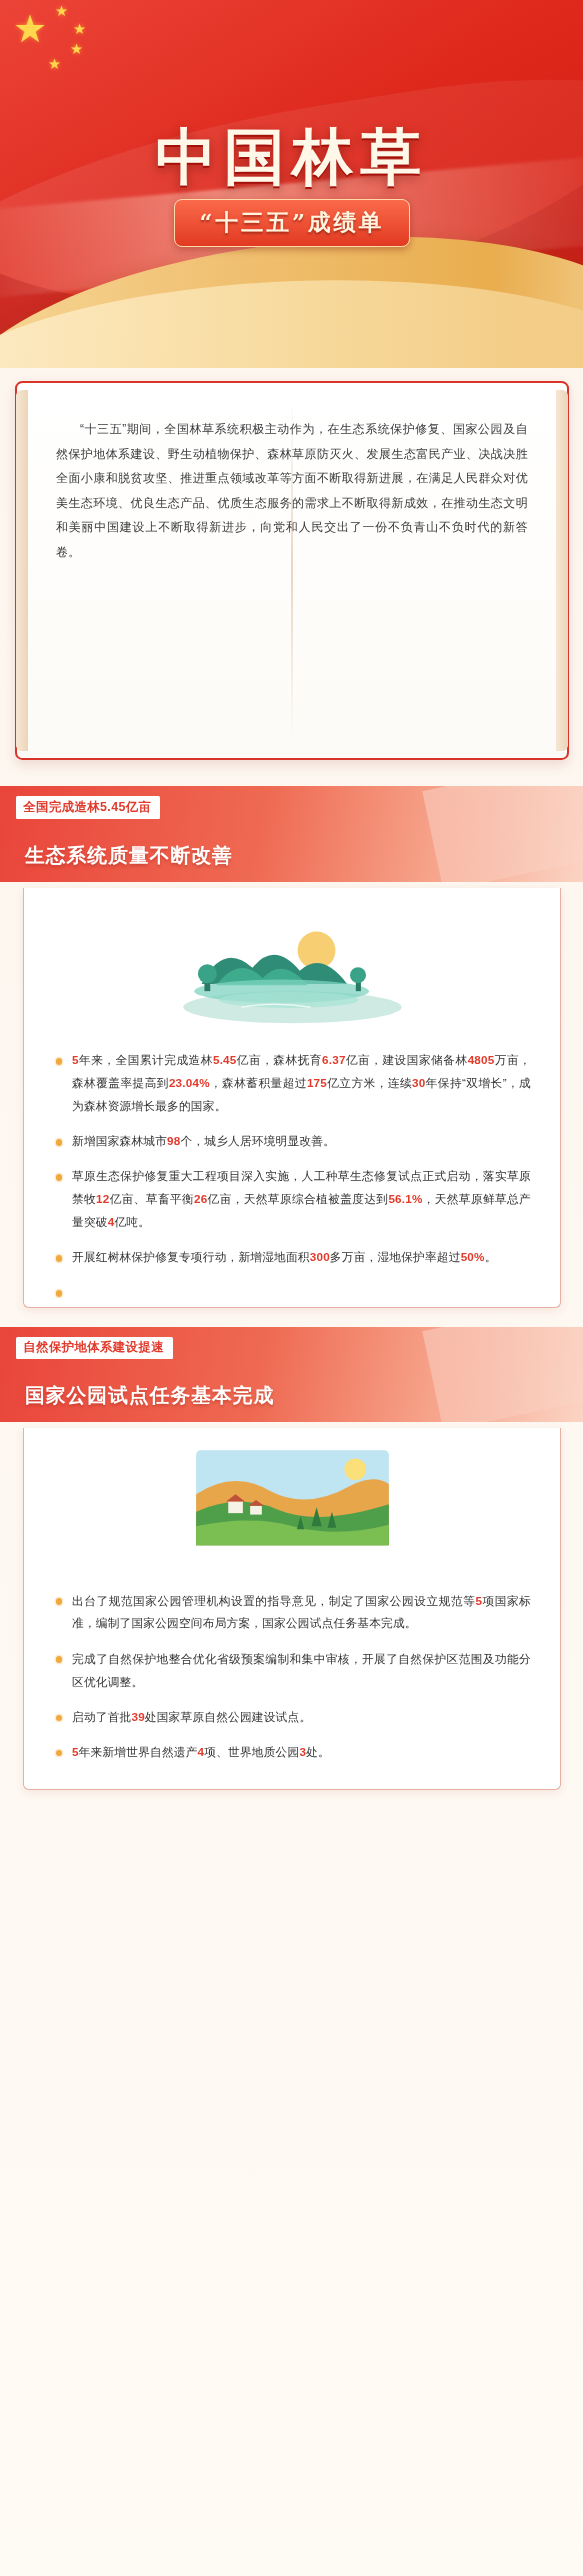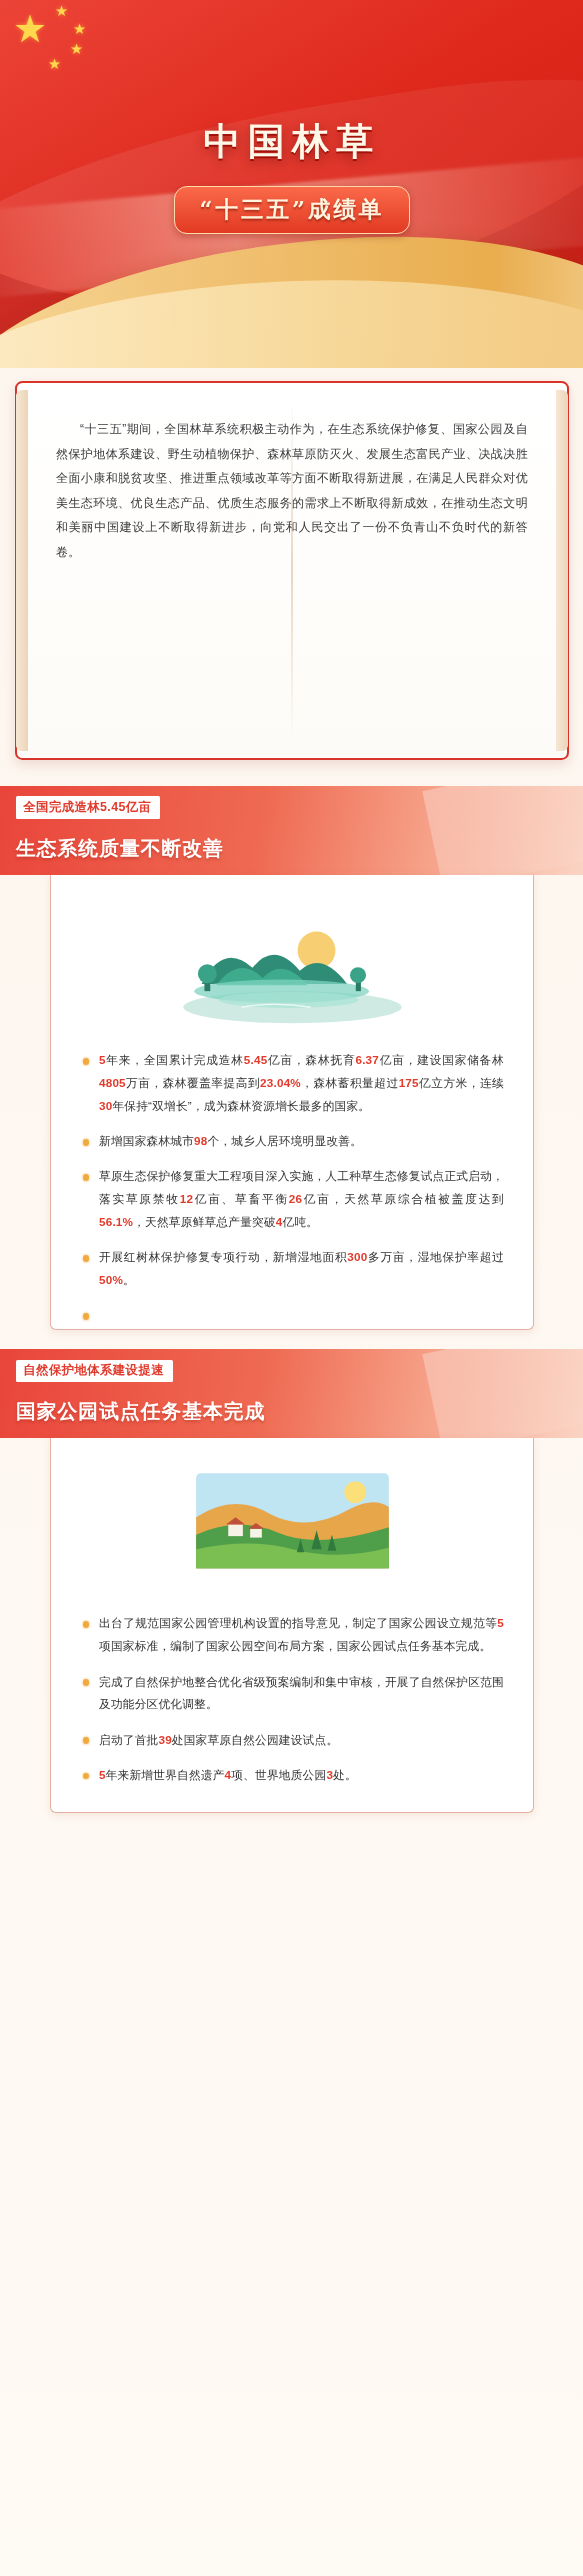--- a/index.html
+++ b/index.html
@@ -86,32 +86,31 @@
   .star.s5 { left: 48px;  top: 57px;  font-size: 14.6px; }
   .hero-title-wrap {
     position: absolute;
     left: 0; right: 0; top: 117px;
     text-align: center;
     z-index: 5;
   }
   .hero-title {
     font-family: "DejaVu Serif", "Liberation Serif", serif;
     font-weight: bold;
-    font-size: 37px;
+    font-size: 61px;
     letter-spacing: 7.3px;
     color: #fff8e8;
     text-shadow: 0 2.2px 0 #a3120a, 0 4.4px 10.2px rgba(90,10,5,.45);
   }
   .hero-sub-plate {
     display: inline-block;
-    margin-top: 19px;
     padding: 6.6px 25px 8px;
     background: linear-gradient(180deg,#fa6a4a 0%, #e23a22 100%);
     border: 1.5px solid #ffd9a8;
-    border-radius: 13px;
+    border-radius: 8px;
     box-shadow: 0 2.9px 7.3px rgba(120,20,5,.35);
   }
   .hero-sub {
     font-family: "DejaVu Serif", "Liberation Serif", serif;
     font-weight: bold;
     font-size: 22.6px;
     letter-spacing: 2.9px;
     color: #fff4de;
     text-shadow: 0 1.5px 2.2px rgba(120,20,5,.6);
   }
@@ -178,43 +177,44 @@
   }
   .sec-head-line1 {
     position: relative;
     display: inline-block;
     background: #ffffff;
     color: #e03c2e;
     font-size: 12.4px;
     font-weight: bold;
     letter-spacing: 0.4px;
     padding: 2.2px 8.8px 2.9px 7.3px;
-    margin-bottom: 16px;
+    margin-bottom: 23px;
     border-radius: 1.5px;
     z-index: 2;
   }
   .sec-head-line2 {
     position: relative;
     font-size: 19.7px;
     font-weight: bold;
     letter-spacing: 1.1px;
     text-shadow: 0 1.5px 2.9px rgba(140,30,15,.35);
     z-index: 2;
+    margin-left: 9px;
   }
 
   
   .card {
     position: relative;
-    margin: 0 auto;
-    width: 484px;
+    margin: 6px auto;
+    width: 538px;
     background: #fff;
     border: 1.5px solid #e8b0a2;
     border-top: none;
     border-radius: 0 0 5.8px 5.8px;
-    padding: 17px 29px 25px;
+    padding: 4px 29px 25px;
     box-shadow: 0 2.9px 8.8px rgba(170,80,60,.10);
   }
   .illus {
     width: 100%;
     height: 139px;
     margin: 2.9px 0 16px;
     display: flex;
     align-items: center;
     justify-content: center;
   }

